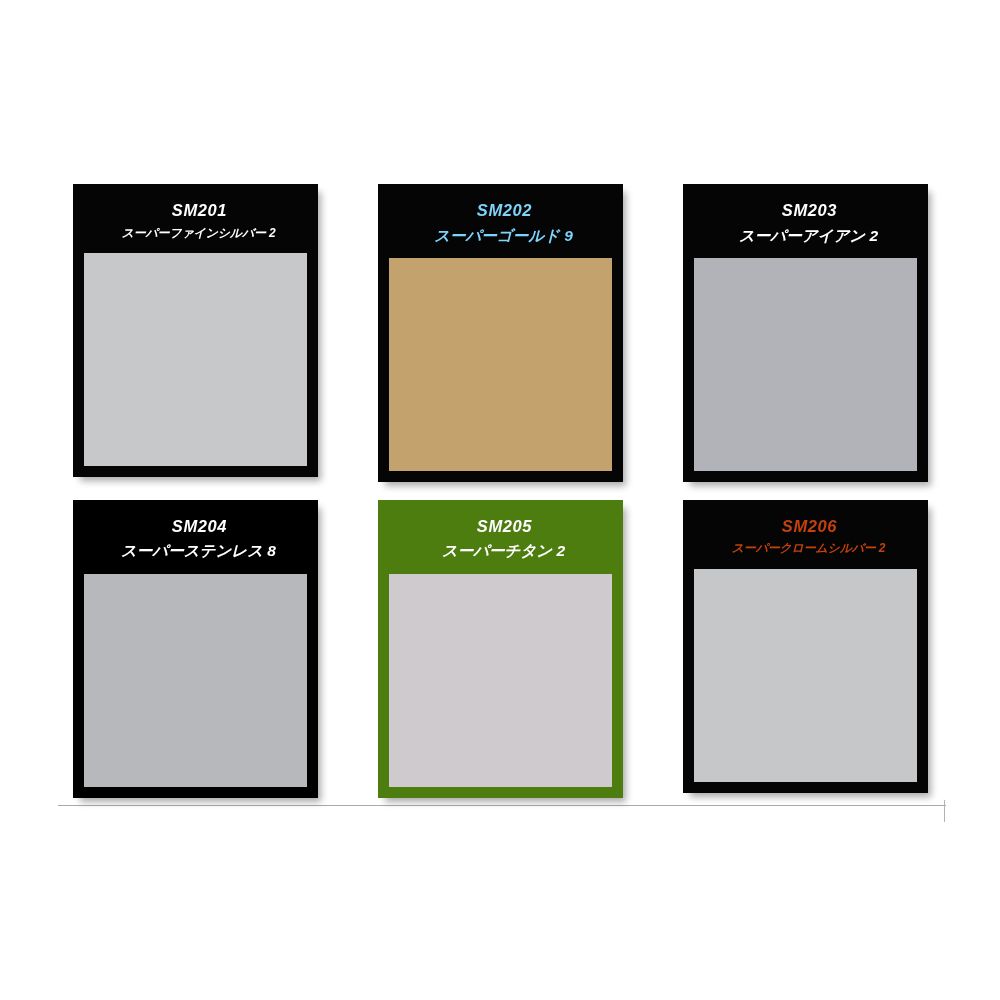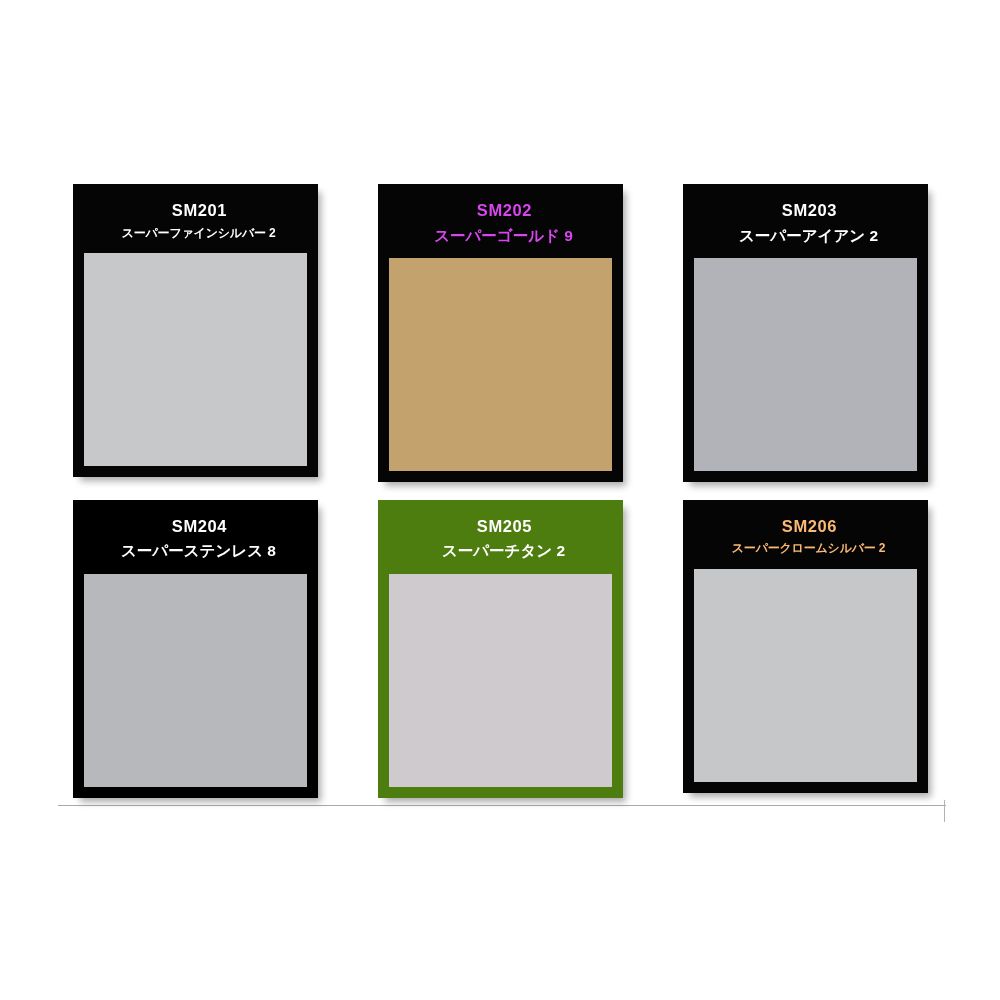--- a/index.html
+++ b/index.html
@@ -15,20 +15,21 @@
     position: relative;
   }
 
   #page {
     position: absolute;
     left: 0;
     top: 0;
     width: 1000px;
     height: 1000px;
     background: #ffffff;
+    font-style: italic;
   }
 
   
   #baseline-rule {
     position: absolute;
     left: 58px;
     top: 805px;
     width: 888px;
     height: 1px;
     background: #a9a9a9;
@@ -131,21 +132,21 @@
             <div class="card-name long">スーパーファインシルバー 2</div>
           </div>
           <div class="swatch-frame">
             <div class="swatch" style="background-color: rgb(199, 200, 202);"></div>
           </div>
         </div>
       </div>
 
       <div class="cell">
         <div class="card" style="background: rgb(5, 5, 5);">
-          <div class="card-header" style="color: #d946ef;">
+          <div class="card-header" style="color: #7dd3fc;">
             <div class="card-code">SM202</div>
             <div class="card-name">スーパーゴールド 9</div>
           </div>
           <div class="swatch-frame">
             <div class="swatch" style="background-color: rgb(196, 162, 110);"></div>
           </div>
         </div>
       </div>
 
       <div class="cell">
@@ -183,21 +184,21 @@
             <div class="card-name">スーパーチタン 2</div>
           </div>
           <div class="swatch-frame">
             <div class="swatch" style="background-color: rgb(207, 202, 206);"></div>
           </div>
         </div>
       </div>
 
       <div class="cell">
         <div class="card" style="background: rgb(5, 5, 5);">
-          <div class="card-header" style="color: #fdba74;">
+          <div class="card-header" style="color: #c2410c;">
             <div class="card-code">SM206</div>
             <div class="card-name long">スーパークロームシルバー 2</div>
           </div>
           <div class="swatch-frame">
             <div class="swatch" style="background-color: rgb(198, 199, 201);"></div>
           </div>
         </div>
       </div>
 
     </div>

